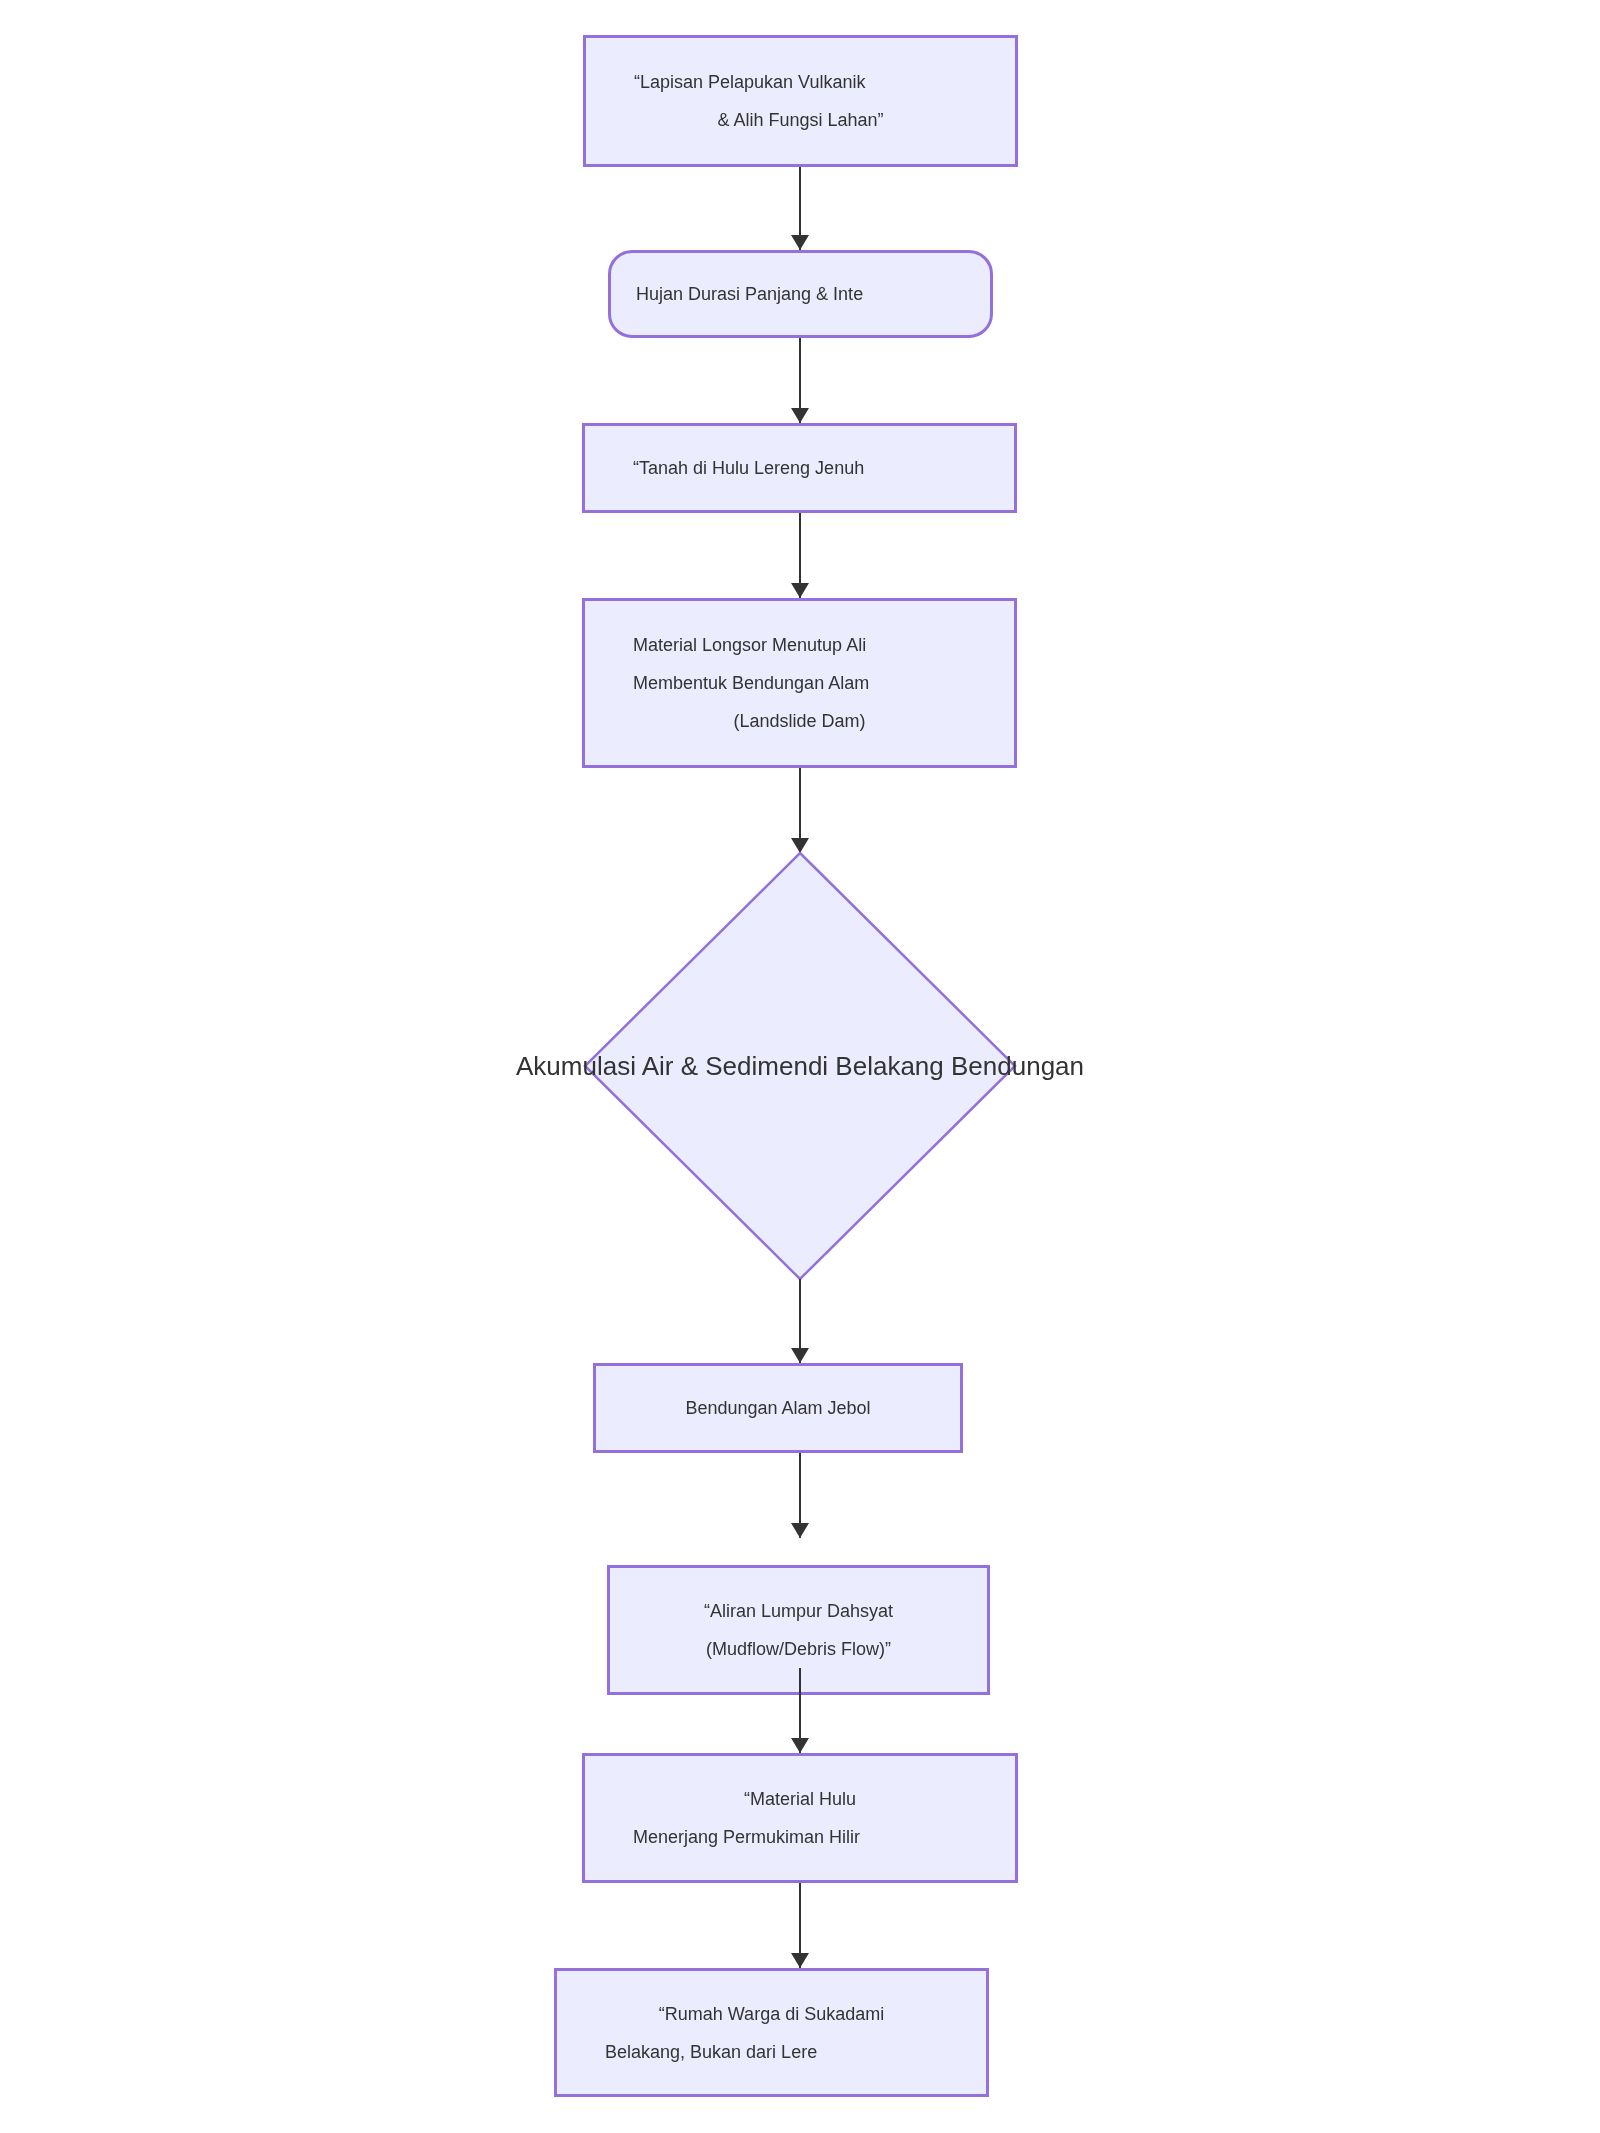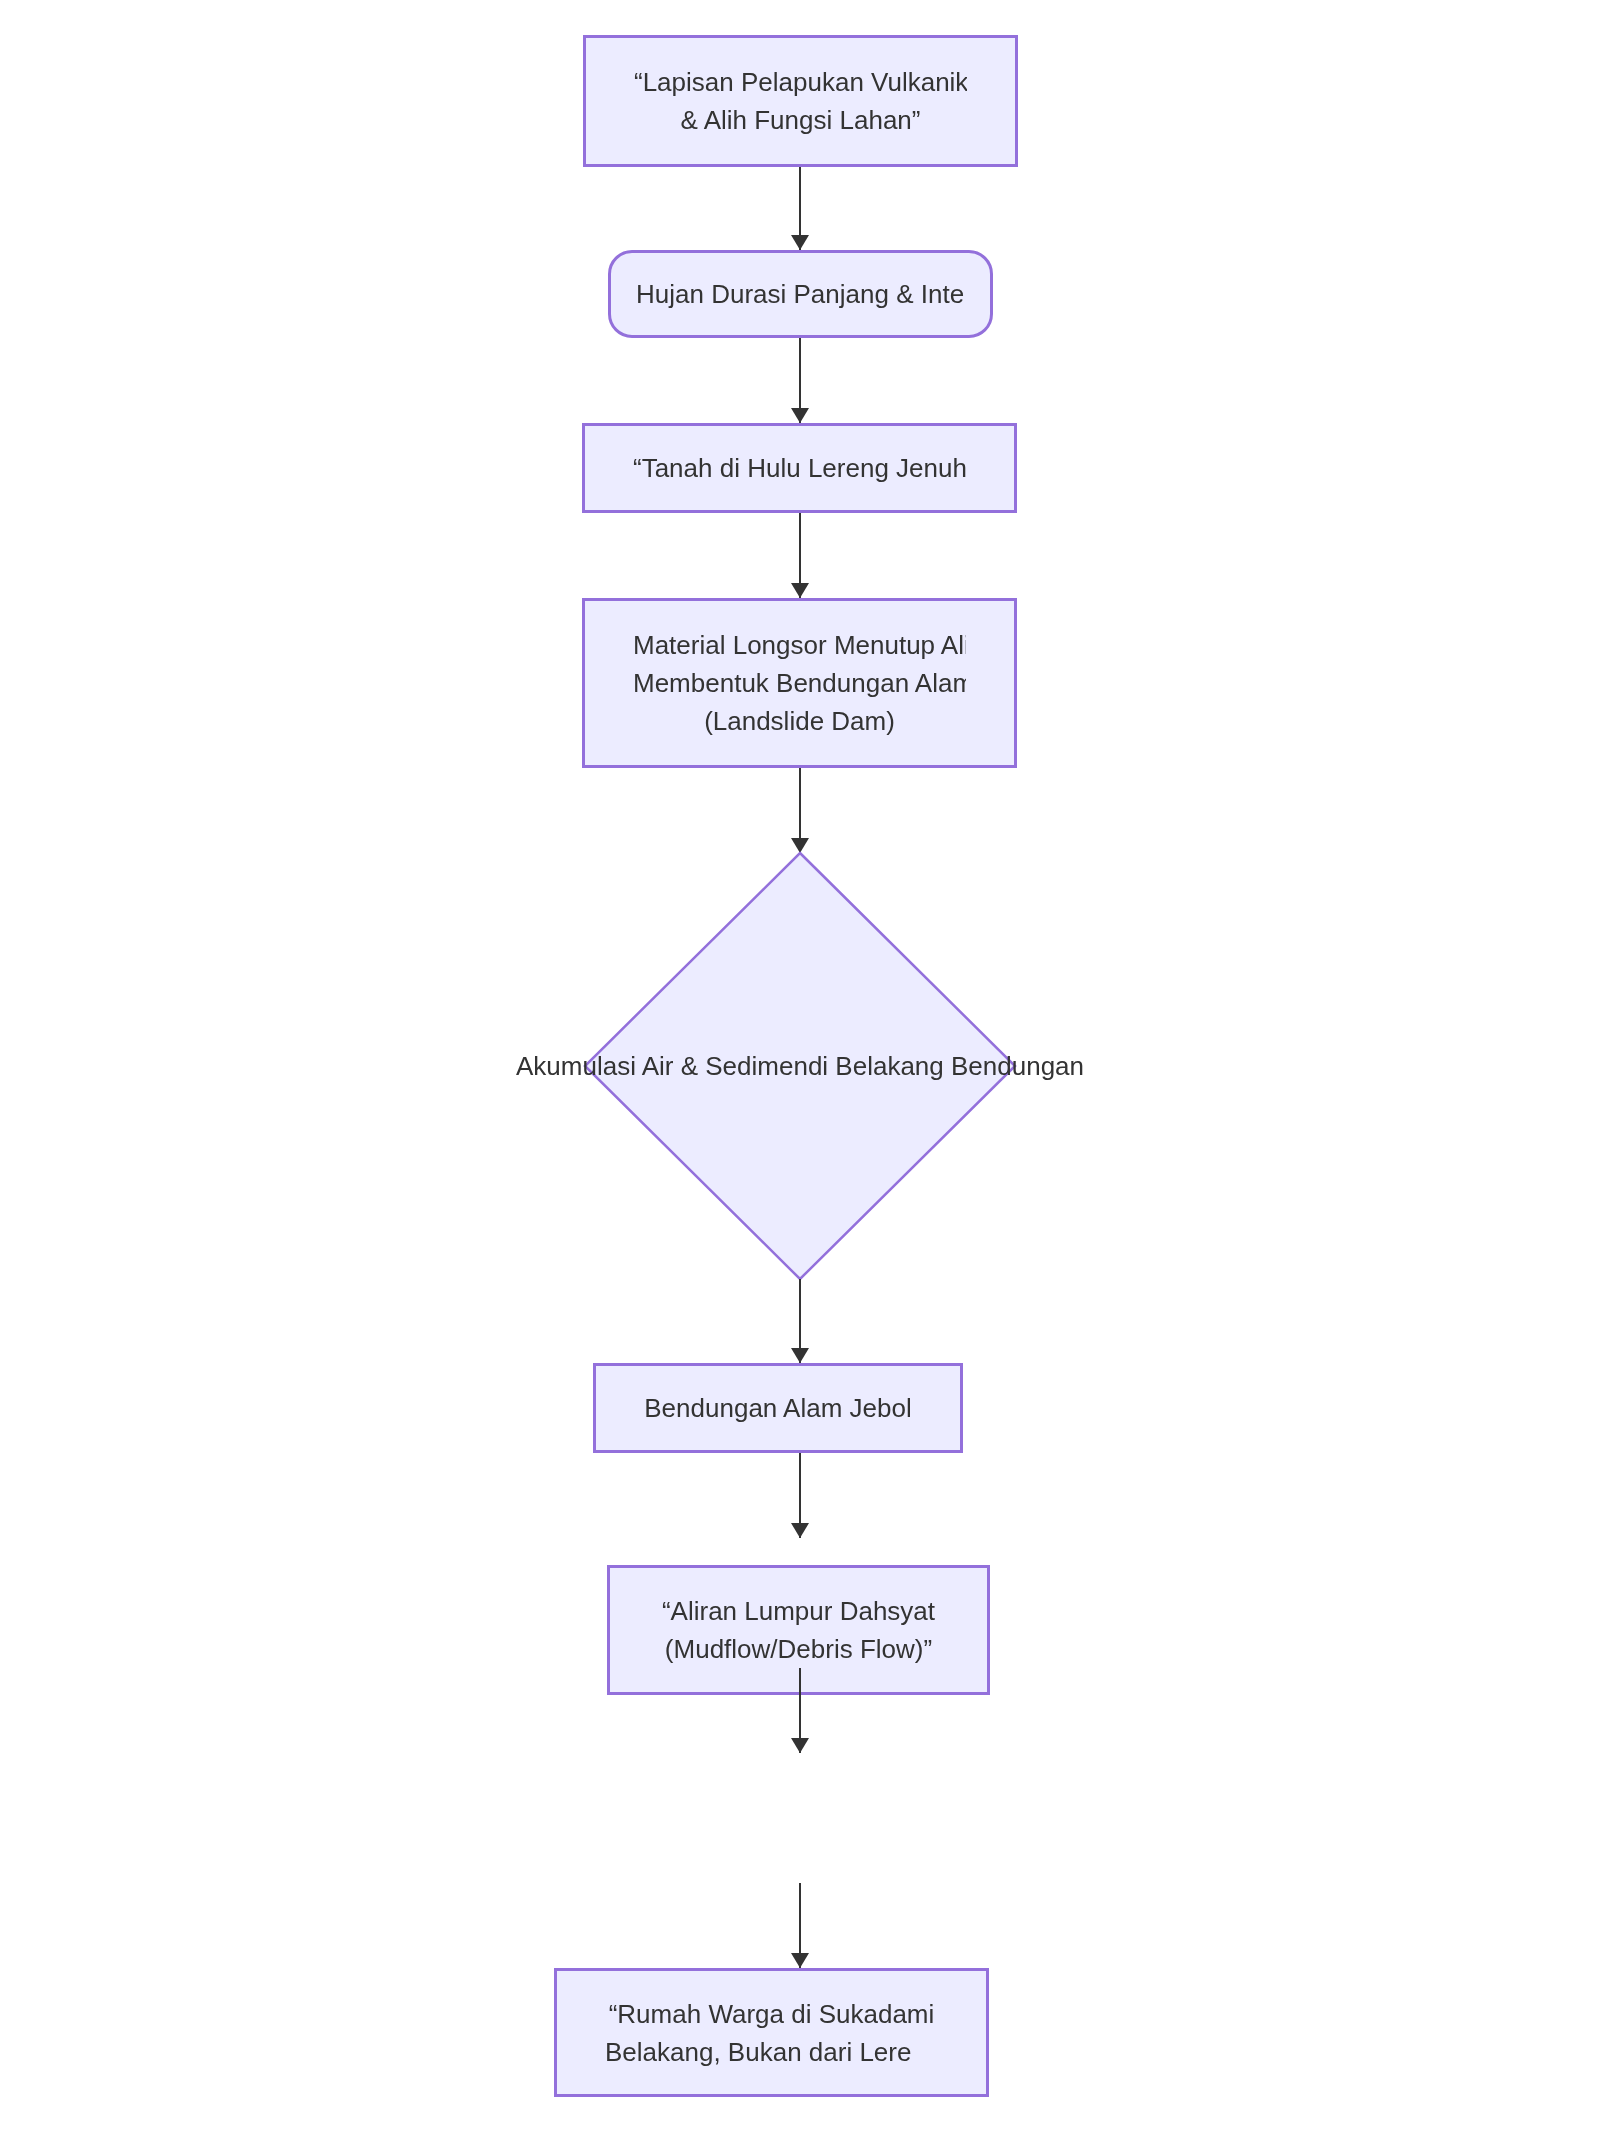--- a/index.html
+++ b/index.html
@@ -19,21 +19,21 @@
   }
   .node.rounded { border-radius: 24px; }
   .label {
     position: absolute;
     left: 48px; right: 48px; top: 0; bottom: 0;
     display: flex;
     flex-direction: column;
     justify-content: center;
     align-items: center;
     overflow: hidden;
-    font-size: 26px;
+    font-size: 18px;
     line-height: 38px;
   }
   .label.pad-sm { left: 25px; right: 25px; }
   .line { white-space: nowrap; flex: 0 0 auto; }
   .line.clip { align-self: flex-start; }
   .diamond-wrap { position: absolute; }
   .diamond-wrap svg { display: block; }
   .diamond-label {
     position: absolute;
     left: 0; right: 0; top: 0; bottom: 0;
@@ -123,20 +123,26 @@
 
   <div class="node" style="left:607px; top:1565px; width:383px; height:130px;">
     <div class="label">
       <div class="line">“Aliran Lumpur Dahsyat</div>
       <div class="line">(Mudflow/Debris Flow)”</div>
     </div>
   </div>
 
   <div class="arrow" style="top:1668px; height:85px;"></div>
 
+  <div class="node" style="left:582px; top:1753px; width:436px; height:130px;">
+    <div class="label">
+      <div class="line">“Material Hulu</div>
+      <div class="line clip">Menerjang Permukiman Hilir</div>
+    </div>
+  </div>
 
   <div class="arrow" style="top:1883px; height:85px;"></div>
 
   <div class="node" style="left:554px; top:1968px; width:435px; height:129px;">
     <div class="label">
       <div class="line">“Rumah Warga di Sukadami</div>
       <div class="line clip">Belakang, Bukan dari Lere</div>
     </div>
   </div>
 

